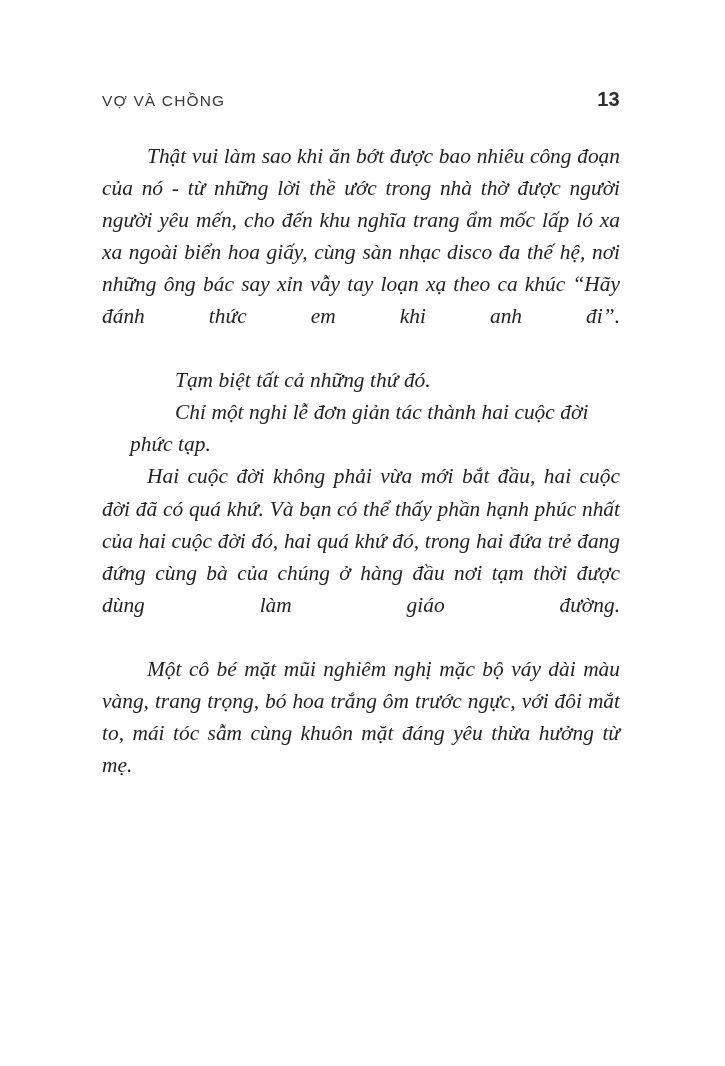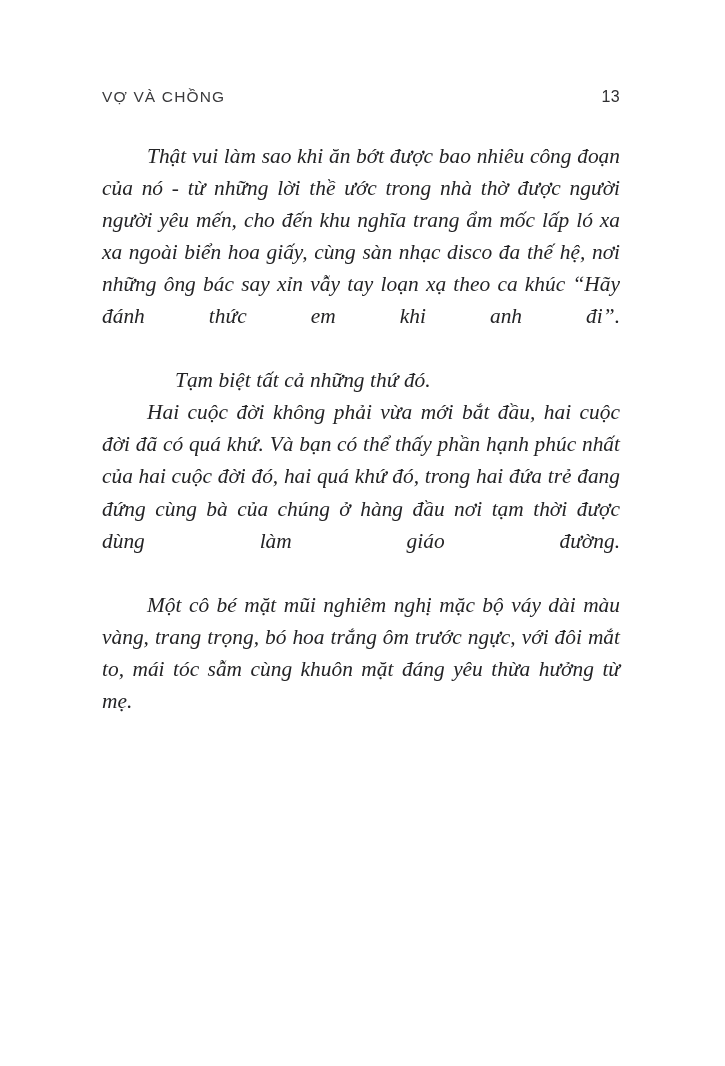--- a/index.html
+++ b/index.html
@@ -37,22 +37,22 @@
     font-family: "Liberation Sans", "DejaVu Sans", sans-serif;
     font-size: 15.5px;
     font-weight: 400;
     letter-spacing: 1.15px;
     color: #3a3a3c;
     white-space: nowrap;
     line-height: 1;
   }
   .folio {
     font-family: "Liberation Sans", "DejaVu Sans", sans-serif;
-    font-size: 16px;
-    font-weight: 400;
+    font-size: 20px;
+    font-weight: 700;
     letter-spacing: 0.3px;
     color: #2f2f31;
     line-height: 1;
   }
 
   
   .textblock {
     position: absolute;
     left: 102px;
     top: 140px;
@@ -90,18 +90,19 @@
 <div class="page">
 
   <div class="running-head">
     <div class="book-title">VỢ VÀ CHỒNG</div>
     <div class="folio">13</div>
   </div>
 
   <div class="textblock">
     <p class="para">Thật vui làm sao khi ăn bớt được bao nhiêu công đoạn của nó - từ những lời thề ước trong nhà thờ được người người yêu mến, cho đến khu nghĩa trang ẩm mốc lấp ló xa xa ngoài biển hoa giấy, cùng sàn nhạc disco đa thế hệ, nơi những ông bác say xỉn vẫy tay loạn xạ theo ca khúc “Hãy đánh thức em khi anh đi”.</p>
     <p class="para short">Tạm biệt tất cả những thứ đó.</p>
+    <p class="para short">Chỉ một nghi lễ đơn giản tác thành hai cuộc đời phức tạp.</p>
     <p class="para">Hai cuộc đời không phải vừa mới bắt đầu, hai cuộc đời đã có quá khứ. Và bạn có thể thấy phần hạnh phúc nhất của hai cuộc đời đó, hai quá khứ đó, trong hai đứa trẻ đang đứng cùng bà của chúng ở hàng đầu nơi tạm thời được dùng làm giáo đường.</p>
     <p class="para">Một cô bé mặt mũi nghiêm nghị mặc bộ váy dài màu vàng, trang trọng, bó hoa trắng ôm trước ngực, với đôi mắt to, mái tóc sẫm cùng khuôn mặt đáng yêu thừa hưởng từ mẹ.</p>
 
   </div>
 
 </div>
 
 </body></html>

